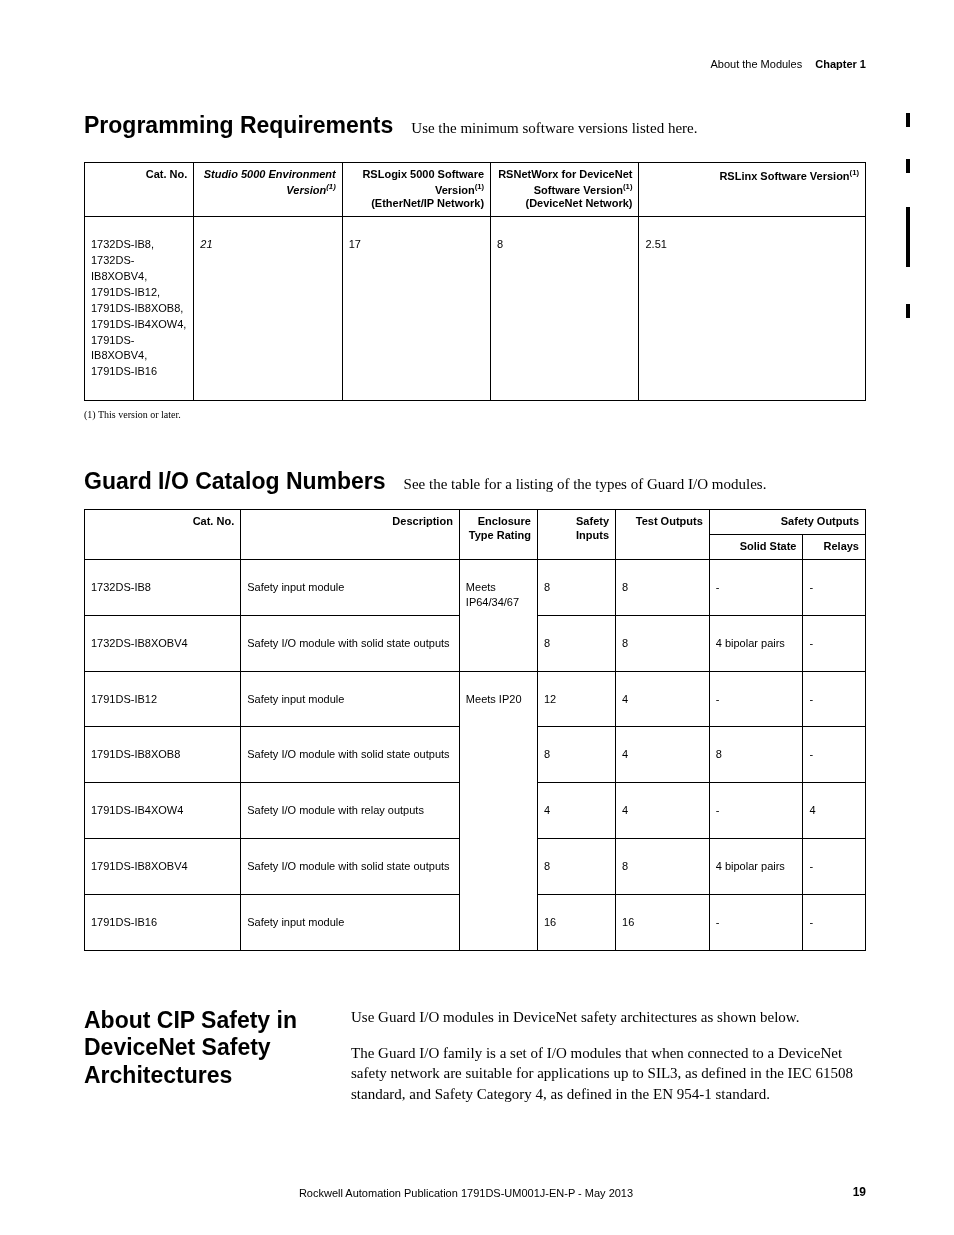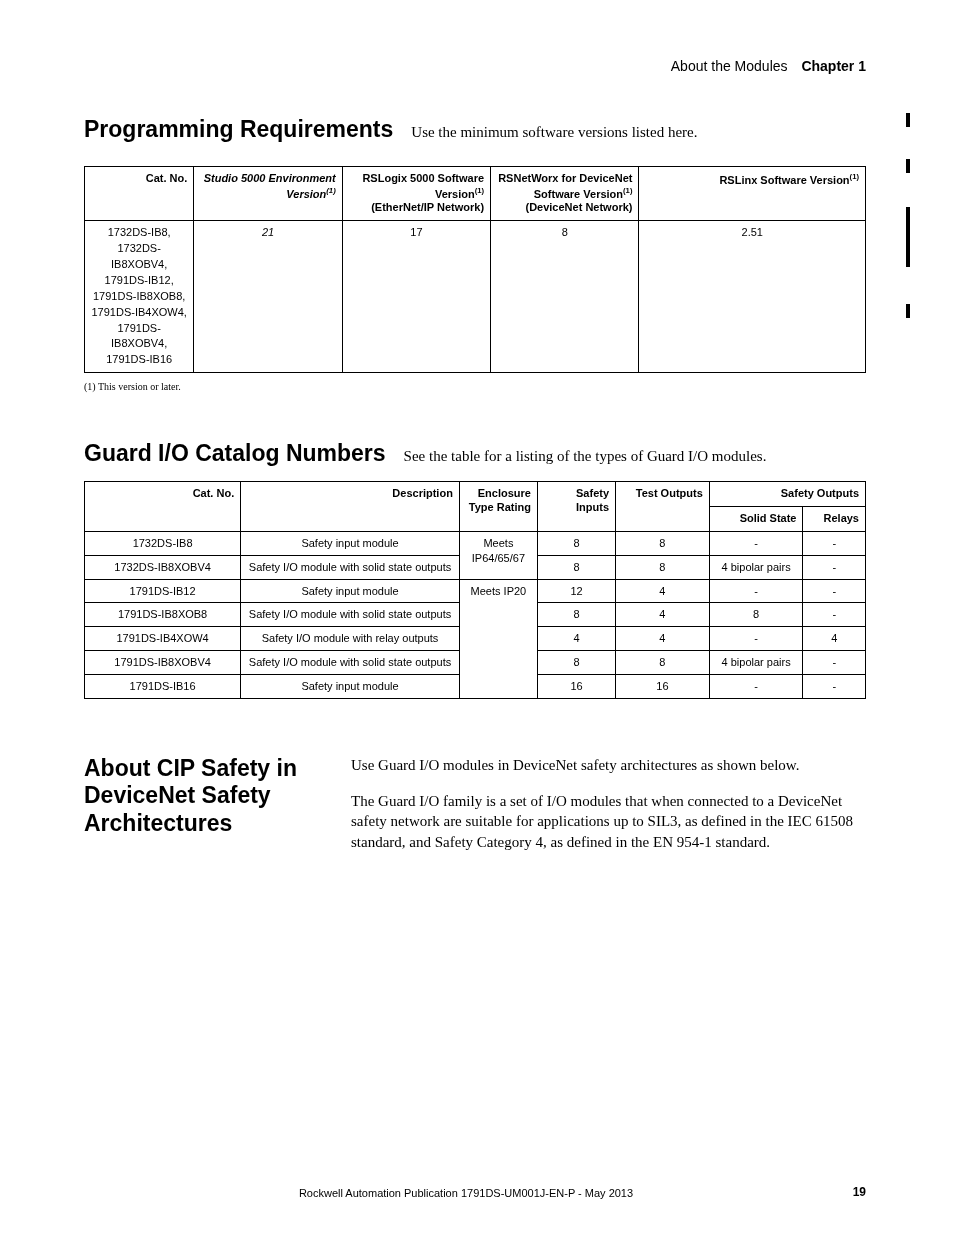--- a/index.html
+++ b/index.html
@@ -8,21 +8,21 @@
       height: 1235px;
       background: #fff;
       font-family: Georgia, 'Times New Roman', serif;
       position: relative;
       color: #000;
     }
     .page { padding: 58px 88px 40px 84px; }
     .page-header {
       text-align: right;
       font-family: Arial, Helvetica, sans-serif;
-      font-size: 14px;
+      font-size: 11px;
       margin-bottom: 42px;
     }
     .page-header .chapter { font-weight: bold; margin-left: 10px; }
     .section-row { display: flex; align-items: baseline; margin-bottom: 23px; }
     .section-title {
       font-family: Arial, Helvetica, sans-serif;
       font-weight: bold;
       font-size: 23px;
       color: #000;
     }
@@ -43,22 +43,22 @@
       font-weight: bold;
       padding: 5px 6px;
       border-top: 1px solid #000;
       border-bottom: 1px solid #000;
       border-left: 1px solid #000;
       border-right: 1px solid #000;
       vertical-align: top;
       line-height: 1.25;
     }
     td {
-      text-align: center;
-      padding: 4px 6px;
+      text-align: left;
+      padding: 20px 6px;
       border: 1px solid #000;
       vertical-align: top;
       line-height: 1.35;
     }
     sup { font-size: 0.7em; }
     .footnote {
       font-family: Liberation Serif, serif;
       font-size: 10px;
       margin-top: 4px;
       margin-bottom: 48px;
@@ -169,21 +169,21 @@
       </tr>
       <tr>
         <th style="width:12%">Solid State</th>
         <th style="width:8%">Relays</th>
       </tr>
     </thead>
     <tbody>
       <tr>
         <td>1732DS-IB8</td>
         <td>Safety input module</td>
-        <td rowspan="2">Meets IP64/65/67</td>
+        <td rowspan="2">Meets IP64/34/67</td>
         <td>8</td>
         <td>8</td>
         <td>-</td>
         <td>-</td>
       </tr>
       <tr>
         <td>1732DS-IB8XOBV4</td>
         <td>Safety I/O module with solid state outputs</td>
         <td>8</td>
         <td>8</td>

